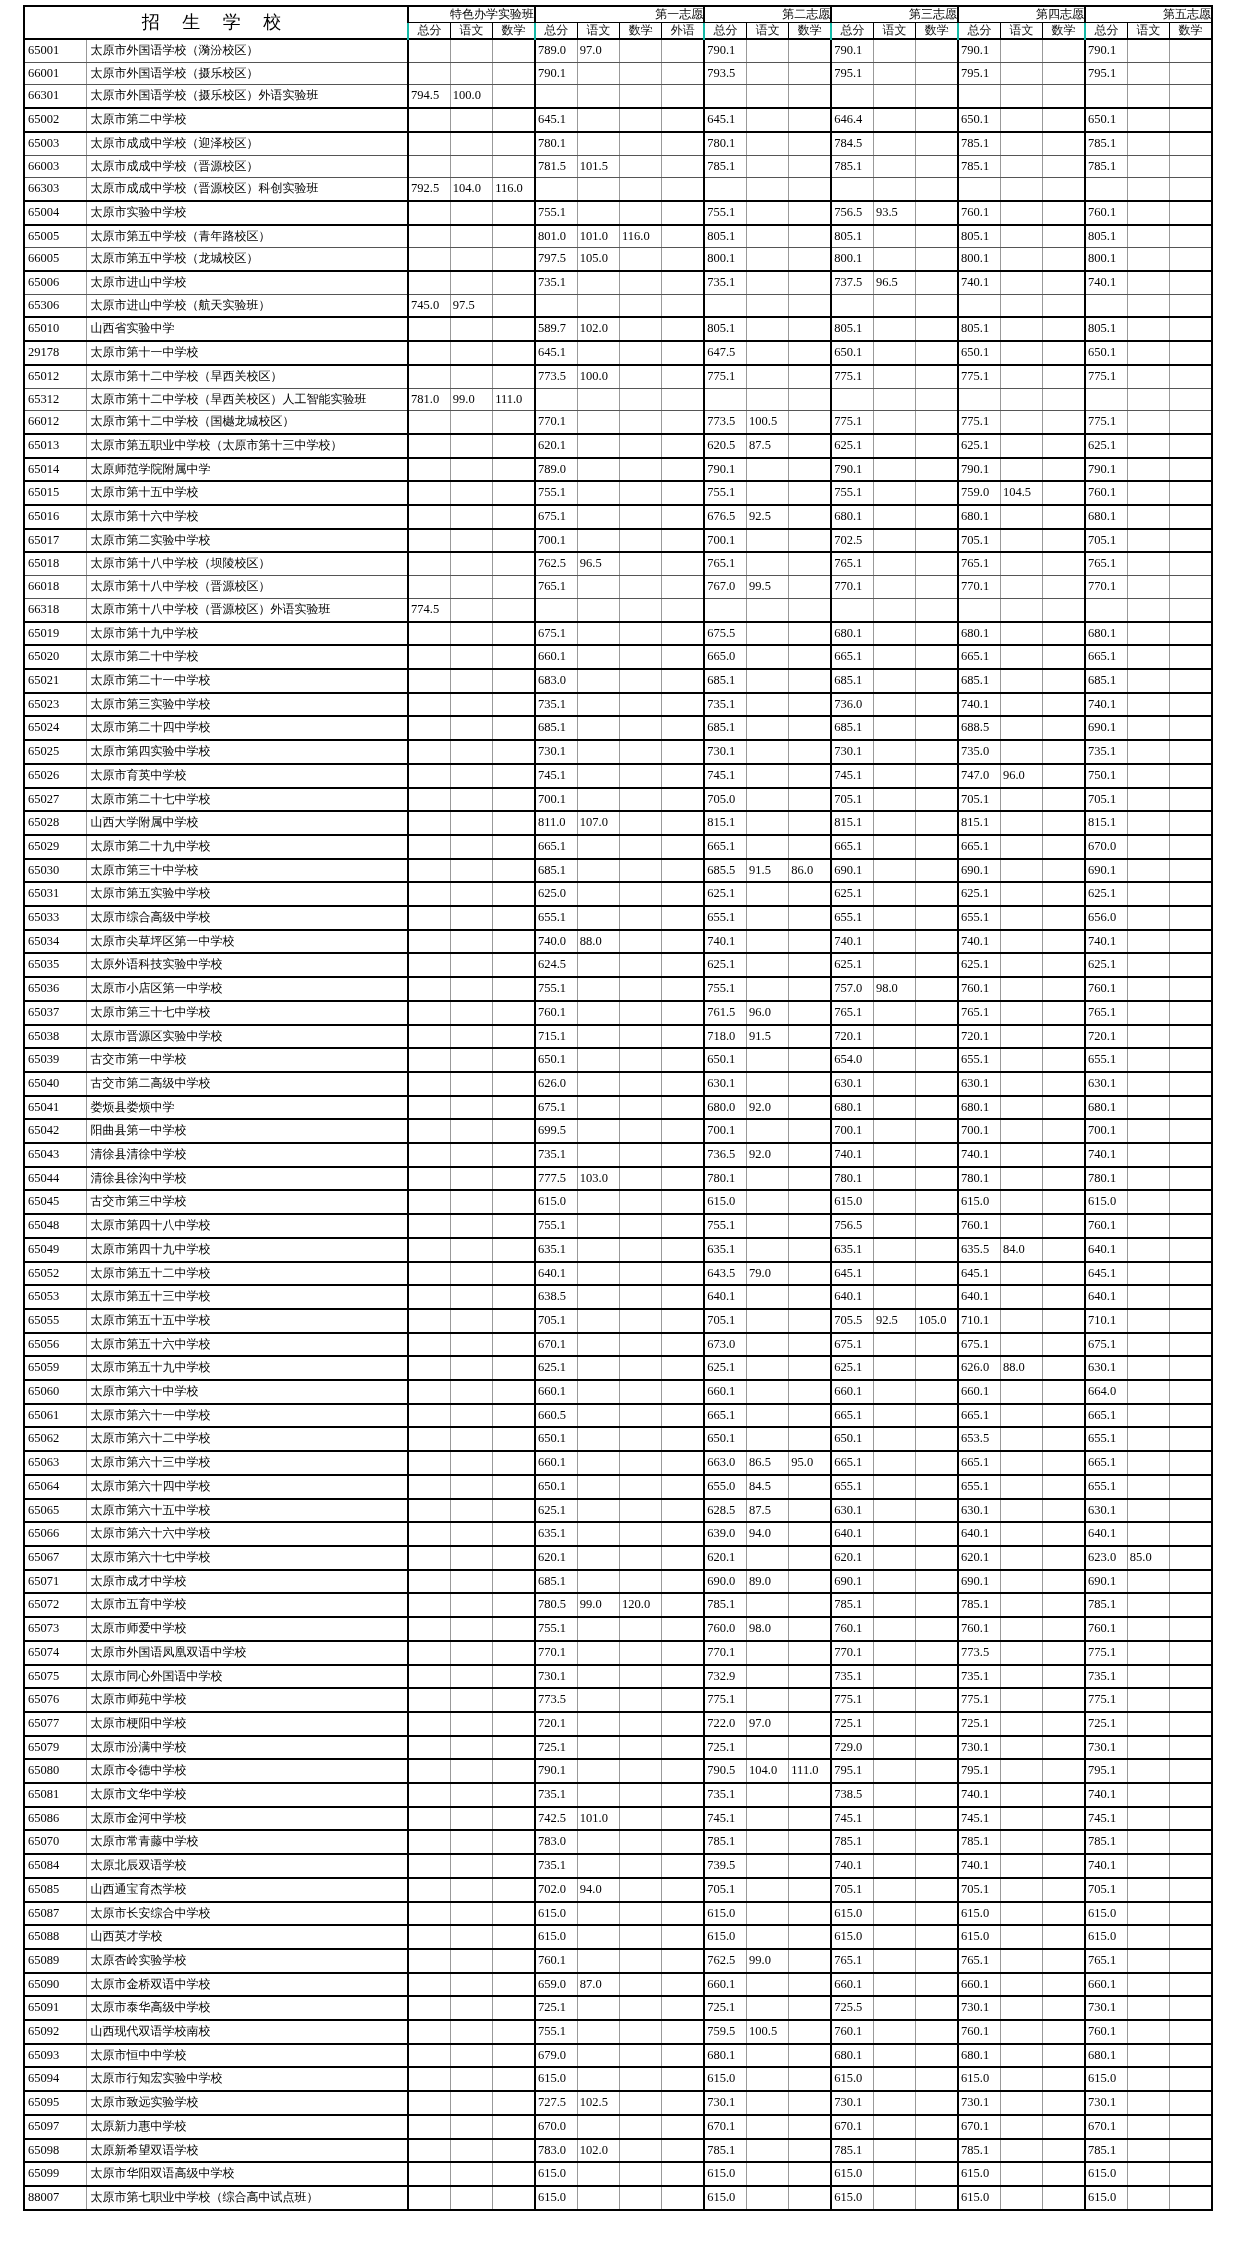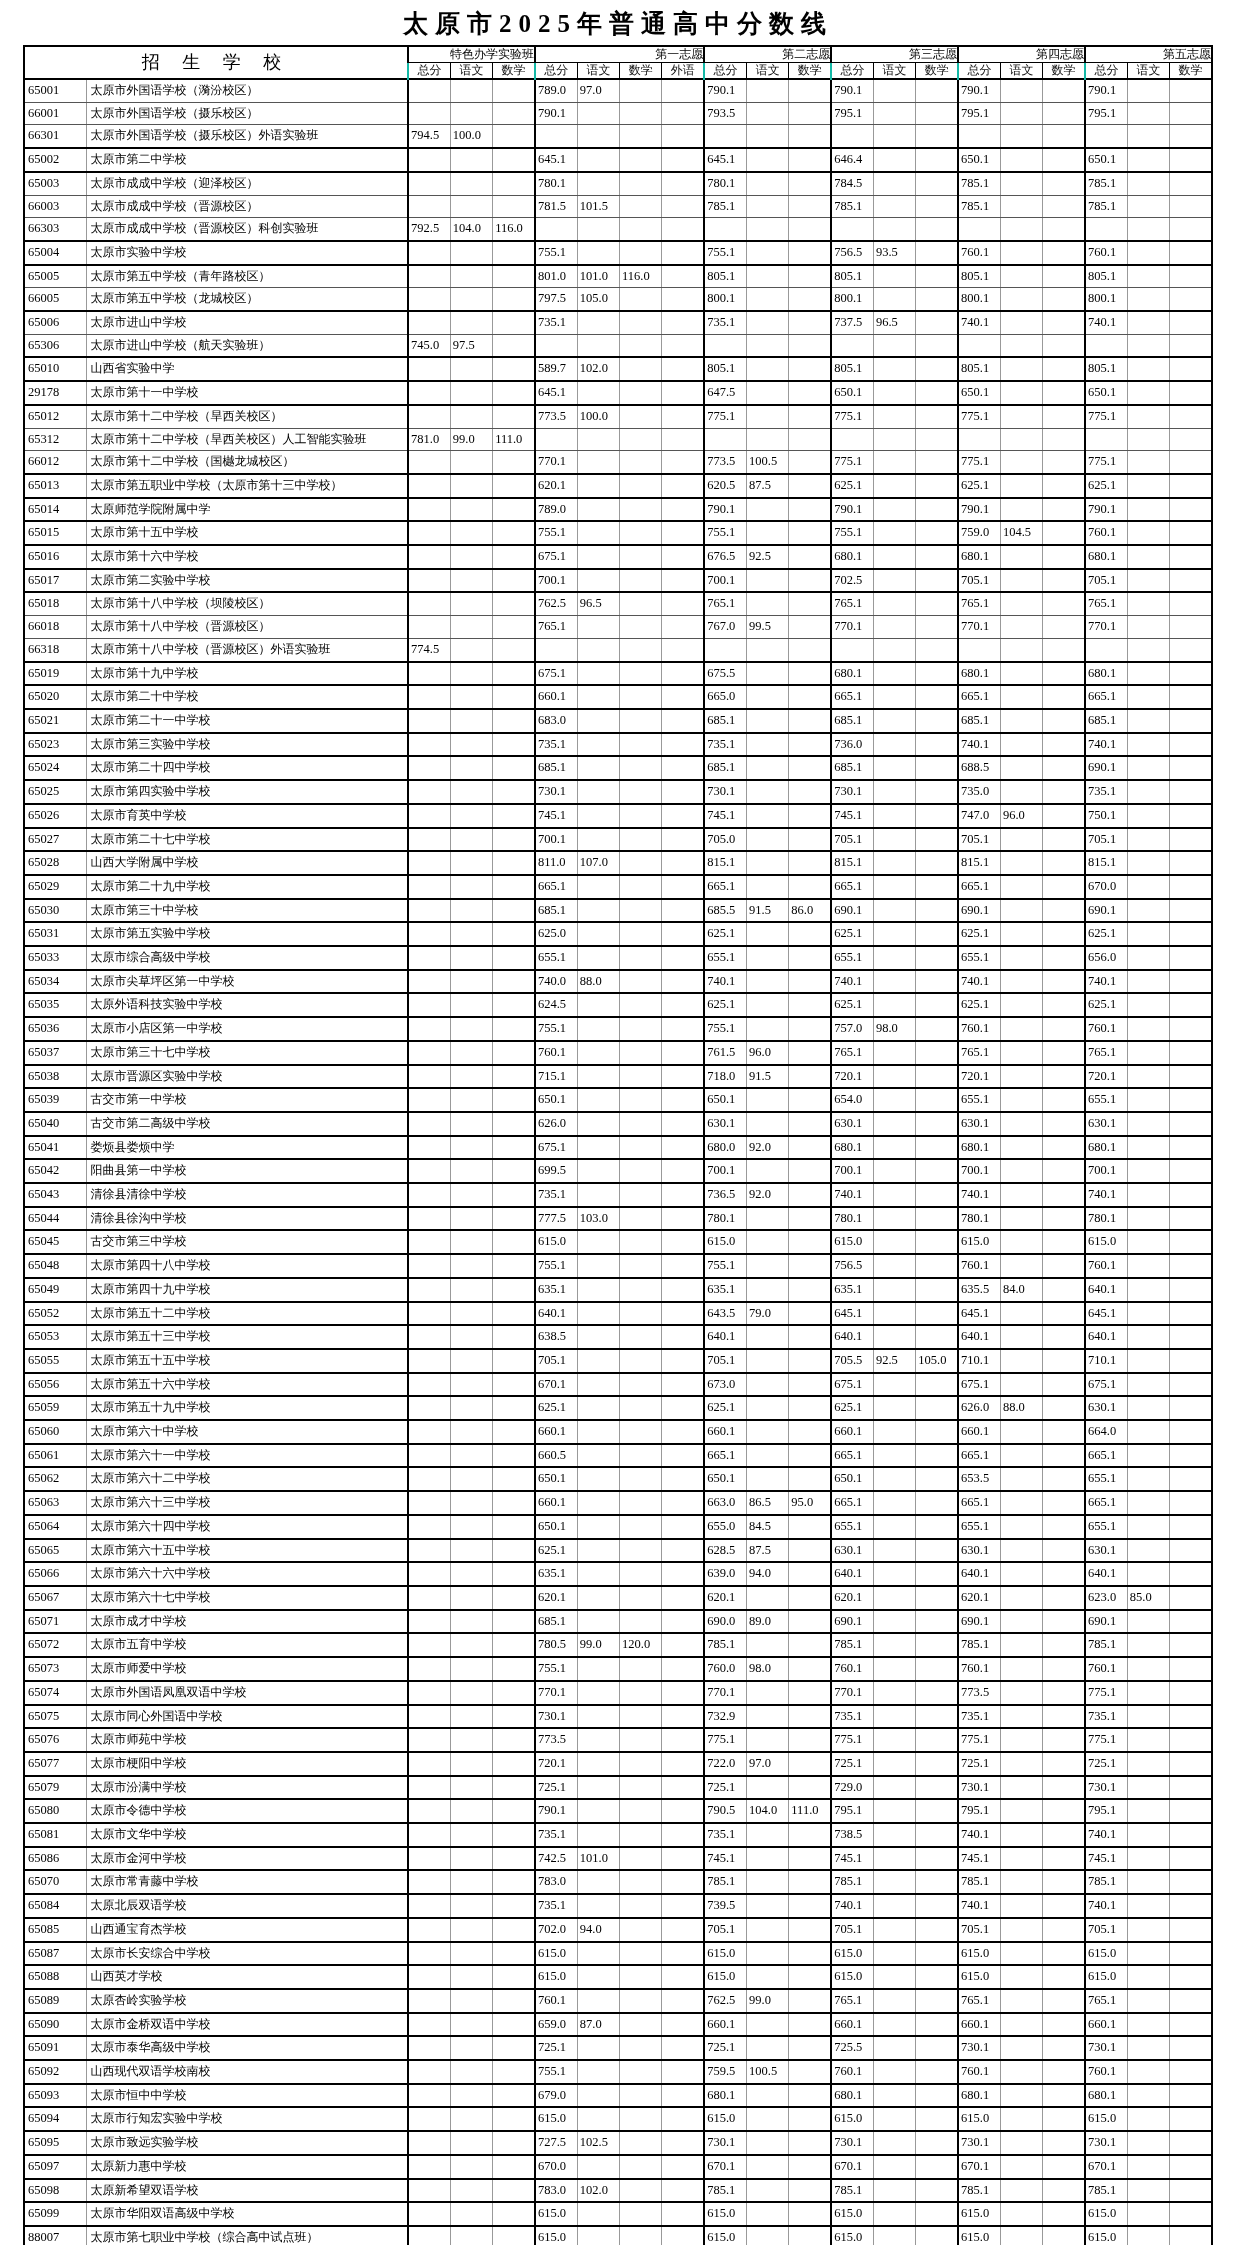--- a/index.html
+++ b/index.html
@@ -49,21 +49,20 @@
   td.code{padding-left:3px;border-left:2px solid #000;}
   td.name{padding-left:4px;border-left:1px solid #666;font-size:12px;}
   td.num{text-align:left;padding-left:2px;}
   td.gs{border-left:2px solid #000;}
   tr.gstart td{border-top:2px solid #000;}
 </style>
 </head>
 <body>
 
 <div class="page">
-  <div class="title">太原市2025年普通高中分数线</div>
   <table class="score">
       <colgroup>
         <col style="width: 62px;">
         <col style="width: 322px;">
         <col>
         <col>
         <col>
         <col>
         <col>
         <col>

